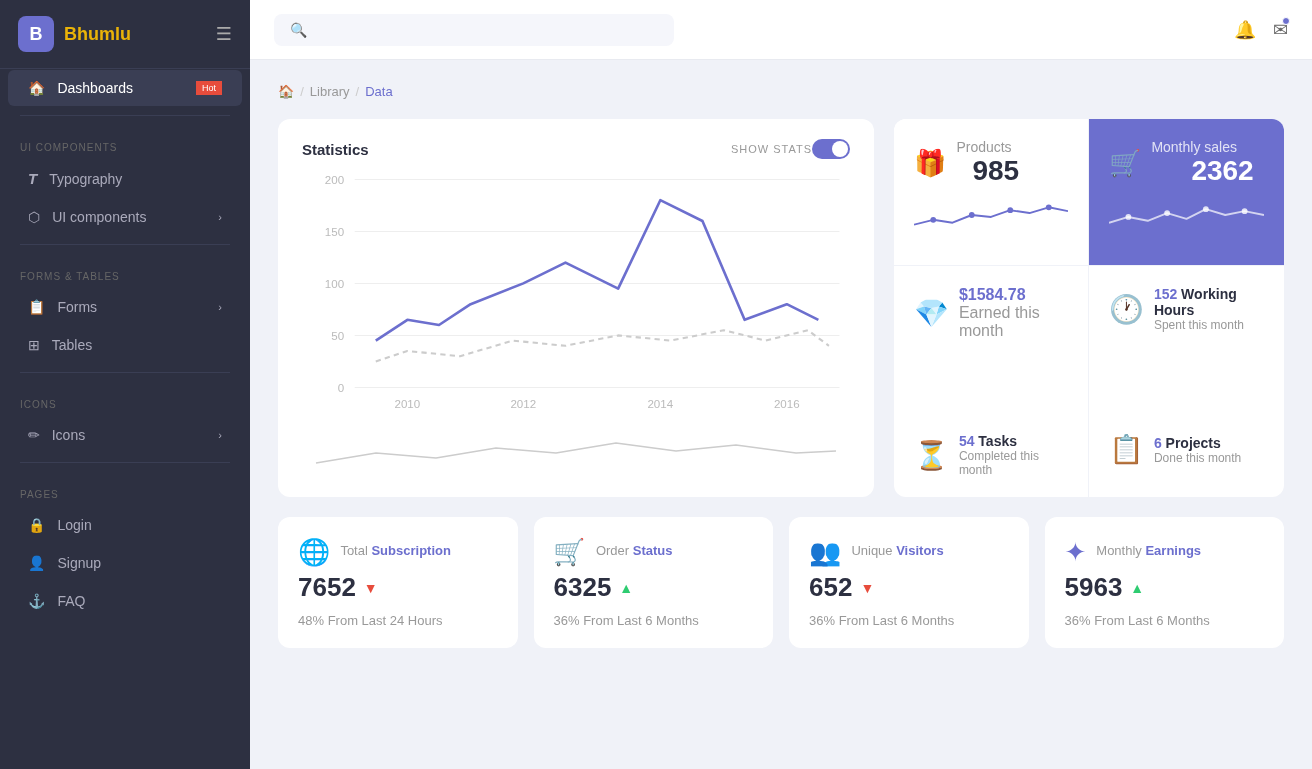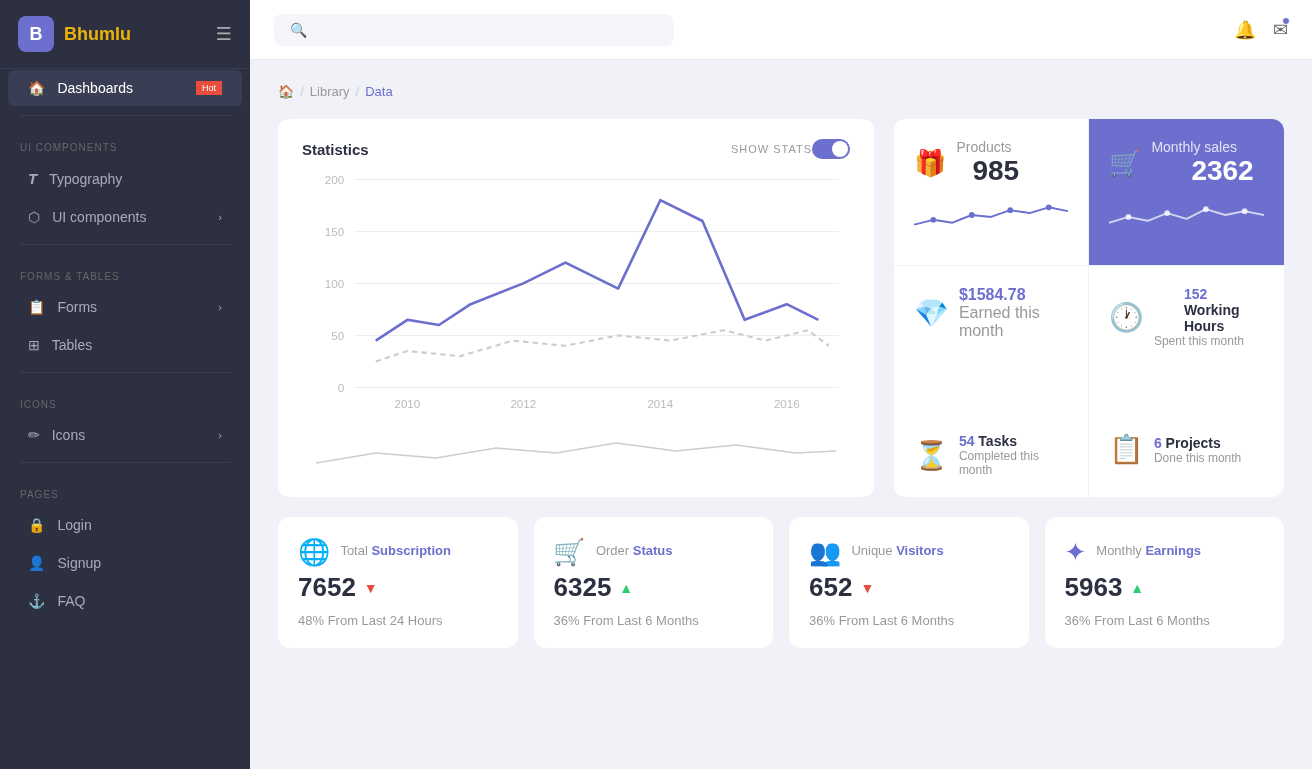--- a/index.html
+++ b/index.html
@@ -389,21 +389,21 @@
               <div style="font-size:16px;font-weight:700;color:#6c6fce;">$1584.78</div>
               <div style="font-size:16px;color:#999;">Earned this month</div>
             </div>
           </div>
         </div>
 
         <div class="right-card">
           <div style="display:flex;align-items:center;gap:10px;">
             <span style="font-size:28px;color:#6c6fce;">🕐</span>
             <div>
-              <div style="font-size:14px;font-weight:700;color:#2d3041;margin-left:30px;">
+              <div style="font-size:14px;font-weight:700;color:#2d3041;">
                 <span style="color:#6c6fce;">152</span> Working Hours
               </div>
               <div style="font-size:12px;color:#999;">Spent this month</div>
             </div>
           </div>
         </div>
 
         <div class="right-card" style="border-bottom:none;">
           <div style="display:flex;align-items:center;gap:10px;">
             <span style="font-size:28px;color:#6c6fce;">⏳</span>

